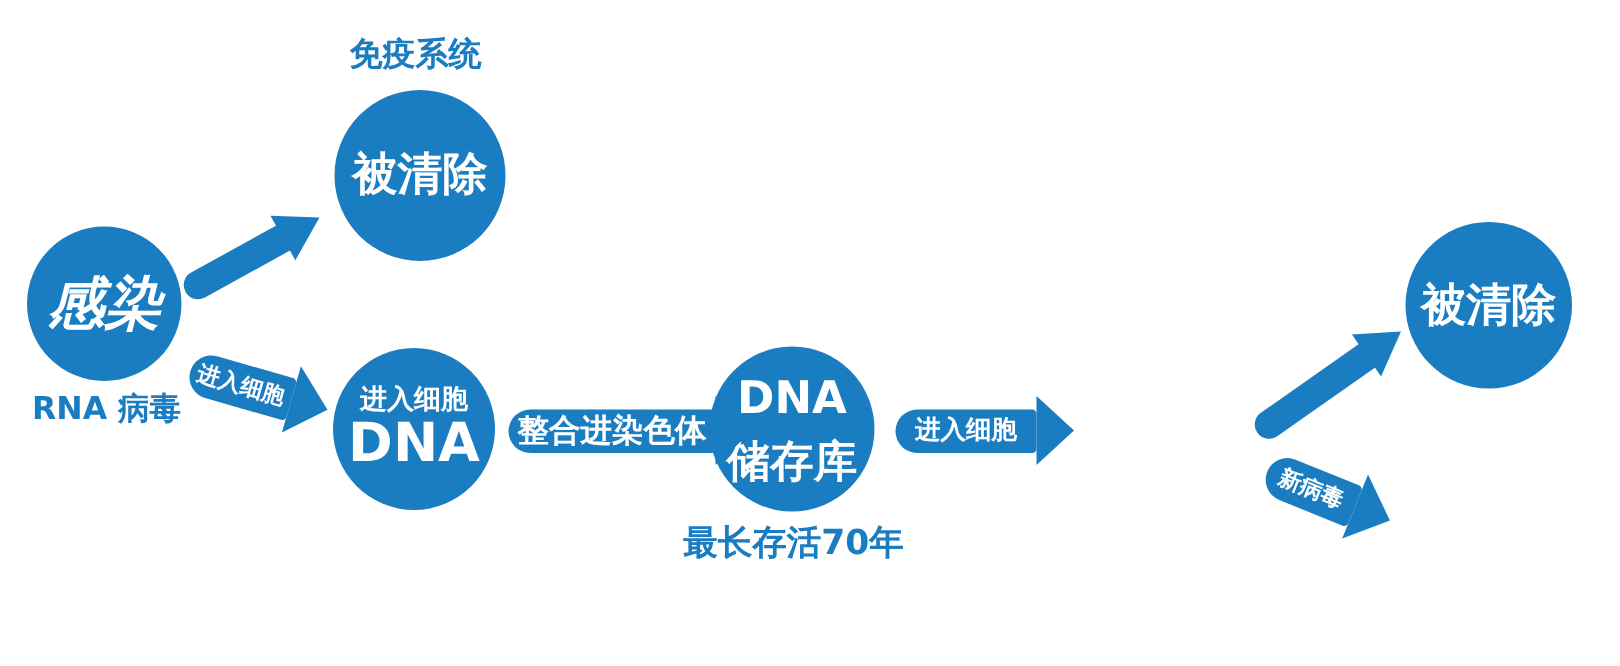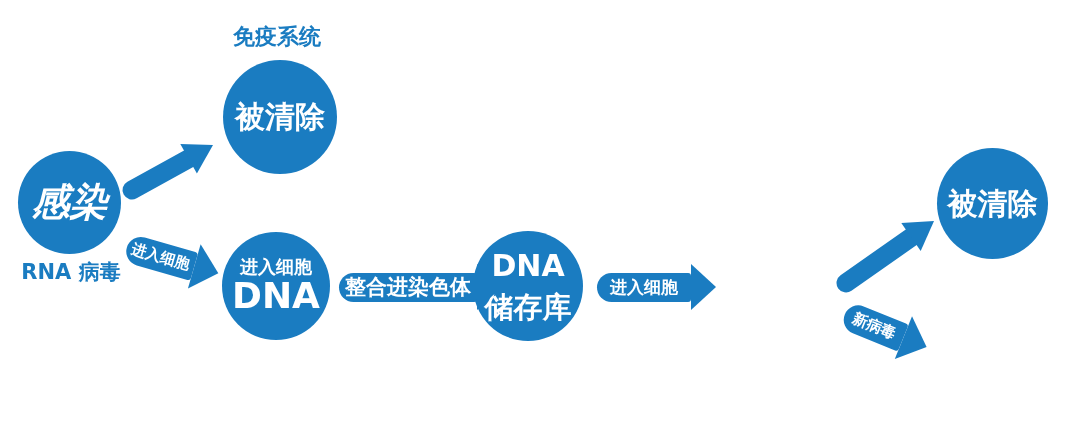--- a/index.html
+++ b/index.html
@@ -125,20 +125,21 @@
   </div>
 
 
   <div class="node n-cleared-r">
     <div>被清除</div>
   </div>
 
 
   <div class="caption c-rnavirus">RNA 病毒</div>
   <div class="caption c-immune">免疫系统</div>
+  <div class="caption c-survival">最长存活70年</div>
 
   <div class="larrow a-enter">
     <div class="larrow-body">进入细胞</div>
     <div class="larrow-head"></div>
   </div>
 
   <div class="larrow a-integrate">
     <div class="larrow-body">整合进染色体</div>
     <div class="larrow-head"></div>
   </div>

